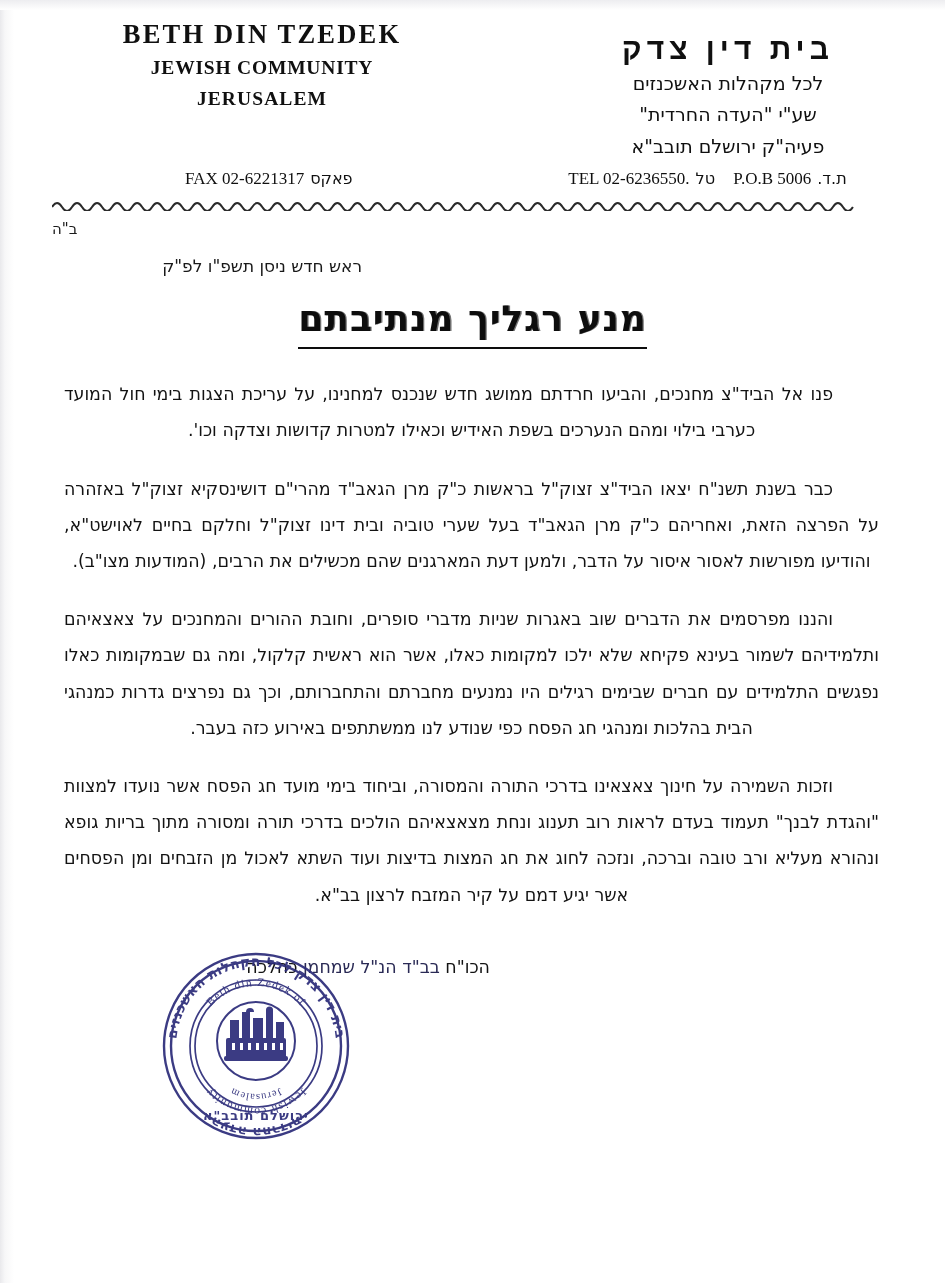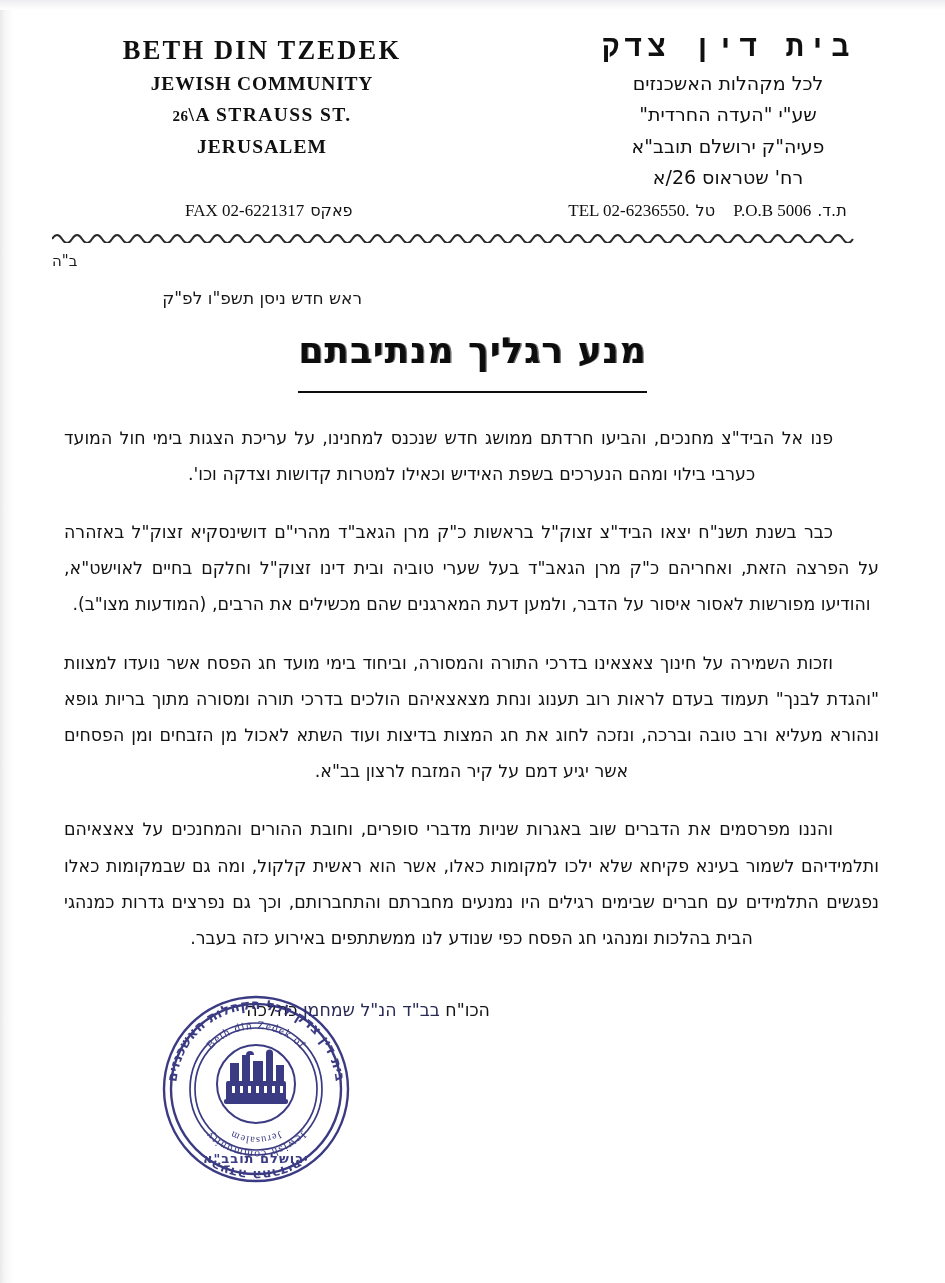--- a/index.html
+++ b/index.html
@@ -41,21 +41,21 @@
     pointer-events: none;
   }
 
   
   .letterhead {
     position: relative;
     display: flex;
     flex-direction: row;
     justify-content: space-between;
     align-items: flex-start;
-    padding: 30px 52px 0 52px;
+    padding: 14px 52px 0 52px;
     box-sizing: border-box;
   }
 
   
   .lh-en {
     width: 420px;
     text-align: center;
     color: #101010;
     padding-top: 4px;
   }
@@ -95,26 +95,27 @@
   }
 
   
   .lh-he {
     width: 330px;
     text-align: center;
     direction: rtl;
     color: #101010;
   }
   .lh-he .h1 {
-    font-family: Liberation Mono, monospace;
+    font-family: Liberation Sans, sans-serif;
     font-weight: bold;
     font-size: 30px;
     letter-spacing: 5px;
     line-height: 1.25;
     white-space: nowrap;
+    margin-top: 16px;
   }
   .lh-he .h2,
   .lh-he .h3,
   .lh-he .h4,
   .lh-he .h5 {
     font-family: "DejaVu Sans", "Liberation Sans", sans-serif;
     font-size: 19px;
     line-height: 1.66;
     white-space: nowrap;
   }
@@ -178,21 +179,21 @@
     font-family: "DejaVu Sans", "Liberation Sans", sans-serif;
     font-weight: bold;
     font-size: 36px;
     letter-spacing: 1px;
     color: #0d0d0d;
     text-shadow: 1.3px 0 0 rgba(0,0,0,0.55);
   }
   .doc-title span {
     display: inline-block;
     border-bottom: 2.5px solid #0d0d0d;
-    padding-bottom: 20px;
+    padding-bottom: 8px;
   }
 
   .body-text {
     direction: rtl;
     text-align: justify;
     text-align-last: center;
     padding: 0 66px 0 64px;
     margin-top: 27px;
     font-family: "DejaVu Sans", "Liberation Sans", sans-serif;
     font-size: 17.4px;
@@ -238,30 +239,28 @@
 </head>
 <body>
 
 <div class="page">
 
   <div class="letterhead">
 
     <div class="lh-en">
       <div class="l1">BETH DIN TZEDEK</div>
       <div class="l3">JEWISH COMMUNITY</div>
-      <div class="l4"><span class="num">26</span><span>\A STRAUSS ST.</span></div>
       <div class="l5">JERUSALEM</div>
     </div>
 
     <div class="lh-he">
       <div class="h1">בית דין צדק</div>
       <div class="h2">לכל מקהלות האשכנזים</div>
       <div class="h3">שע"י "העדה החרדית"</div>
       <div class="h4">פעיה"ק ירושלם תובב"א</div>
-      <div class="h5">רח' שטראוס 26/א</div>
     </div>
   </div>
 
   <div class="contact-row">
     <div class="contact-cell c-fax">
       <span>FAX 02-6221317</span><span class="he">פאקס</span>
     </div>
     <div class="contact-cell c-tel">
       <span>TEL 02-6236550.</span><span class="he">טל</span>
     </div>
@@ -287,22 +286,22 @@
 
   <div class="bh">ב"ה</div>
 
   <div class="dateline">ראש חדש ניסן תשפ"ו לפ"ק</div>
 
   <div class="doc-title"><span>מנע רגליך מנתיבתם</span></div>
 
   <div class="body-text">
     <p>פנו אל הביד"צ מחנכים, והביעו חרדתם ממושג חדש שנכנס למחנינו, על עריכת הצגות בימי חול המועד כערבי בילוי ומהם הנערכים בשפת האידיש וכאילו למטרות קדושות וצדקה וכו'.</p>
     <p>כבר בשנת תשנ"ח יצאו הביד"צ זצוק"ל בראשות כ"ק מרן הגאב"ד מהרי"ם דושינסקיא זצוק"ל באזהרה על הפרצה הזאת, ואחריהם כ"ק מרן הגאב"ד בעל שערי טוביה ובית דינו זצוק"ל וחלקם בחיים לאוישט"א, והודיעו מפורשות לאסור איסור על הדבר, ולמען דעת המארגנים שהם מכשילים את הרבים, (המודעות מצו"ב).</p>
+    <p>והננו מפרסמים את הדברים שוב באגרות שניות מדברי סופרים, וחובת ההורים והמחנכים על צאצאיהם ותלמידיהם לשמור בעינא פקיחא שלא ילכו למקומות כאלו, אשר הוא ראשית קלקול, ומה גם שבמקומות כאלו נפגשים התלמידים עם חברים שבימים רגילים היו נמנעים מחברתם והתחברותם, וכך גם נפרצים גדרות כמנהגי הבית בהלכות ומנהגי חג הפסח כפי שנודע לנו ממשתתפים באירוע כזה בעבר.</p>
     <p>וזכות השמירה על חינוך צאצאינו בדרכי התורה והמסורה, וביחוד בימי מועד חג הפסח אשר נועדו למצוות "והגדת לבנך" תעמוד בעדם לראות רוב תענוג ונחת מצאצאיהם הולכים בדרכי תורה ומסורה מתוך בריות גופא ונהורא מעליא ורב טובה וברכה, ונזכה לחוג את חג המצות בדיצות ועוד השתא לאכול מן הזבחים ומן הפסחים אשר יגיע דמם על קיר המזבח לרצון בב"א.</p>
-    <p>והננו מפרסמים את הדברים שוב באגרות שניות מדברי סופרים, וחובת ההורים והמחנכים על צאצאיהם ותלמידיהם לשמור בעינא פקיחא שלא ילכו למקומות כאלו, אשר הוא ראשית קלקול, ומה גם שבמקומות כאלו נפגשים התלמידים עם חברים שבימים רגילים היו נמנעים מחברתם והתחברותם, וכך גם נפרצים גדרות כמנהגי הבית בהלכות ומנהגי חג הפסח כפי שנודע לנו ממשתתפים באירוע כזה בעבר.</p>
   </div>
 
   <div class="sig-area">
 
     <div class="sig-line">
       <span>הכו"ח</span>
       <span class="obscured">בב"ד הנ"ל שמחמן</span>
       <span>כהלכה</span>
     </div>
 

